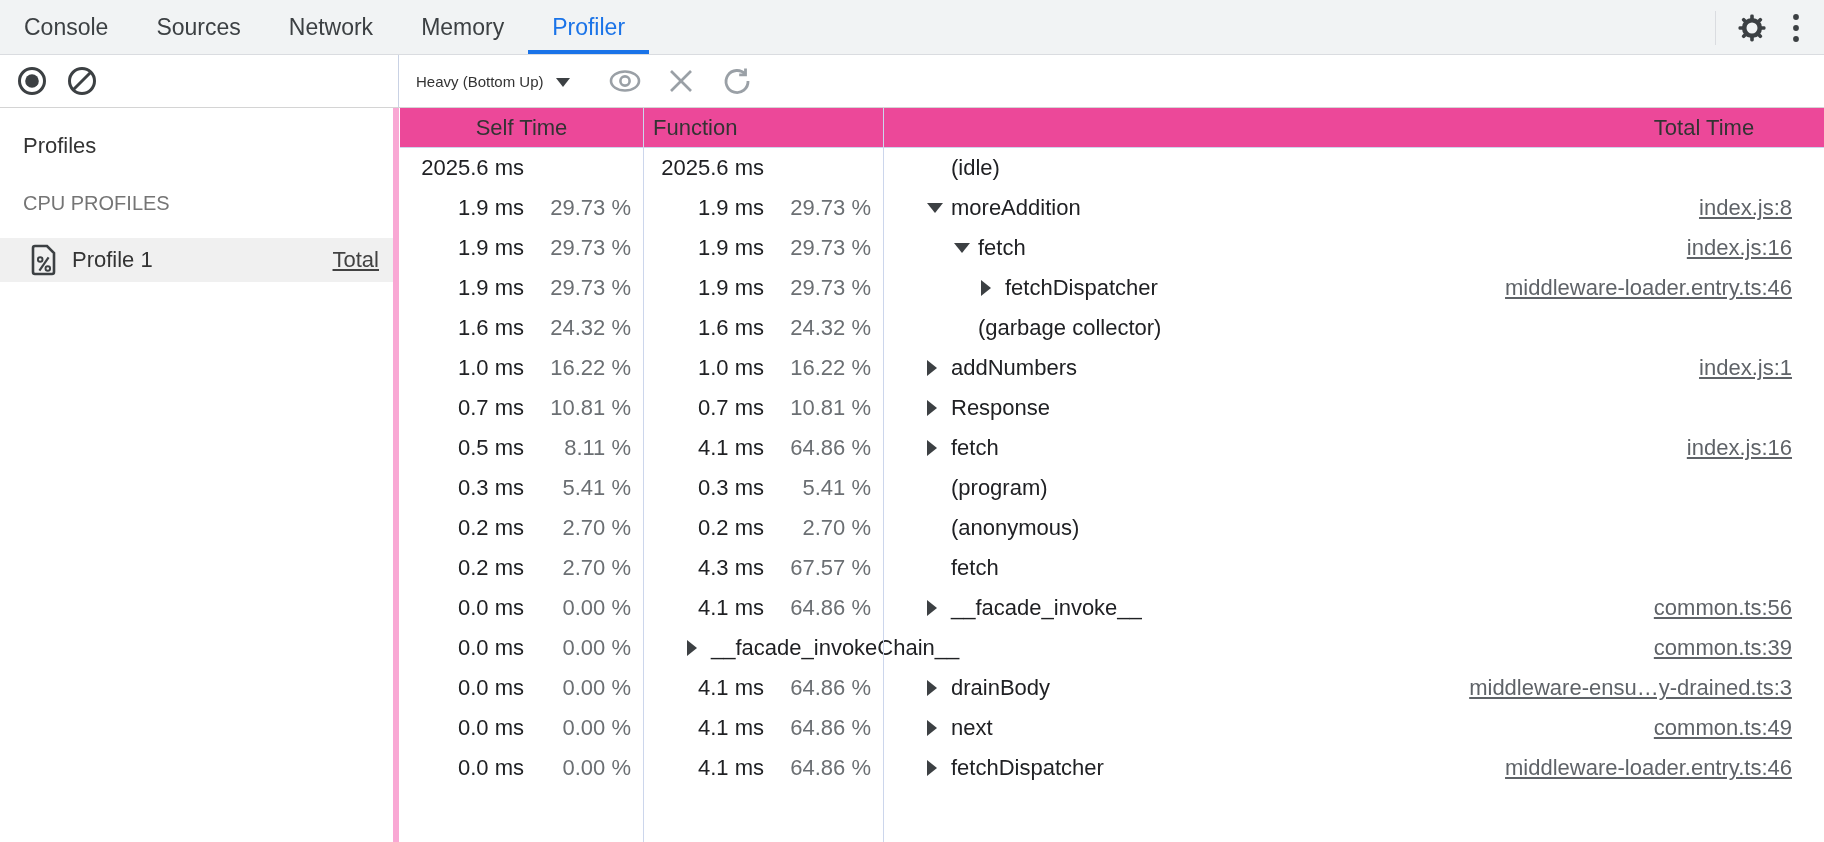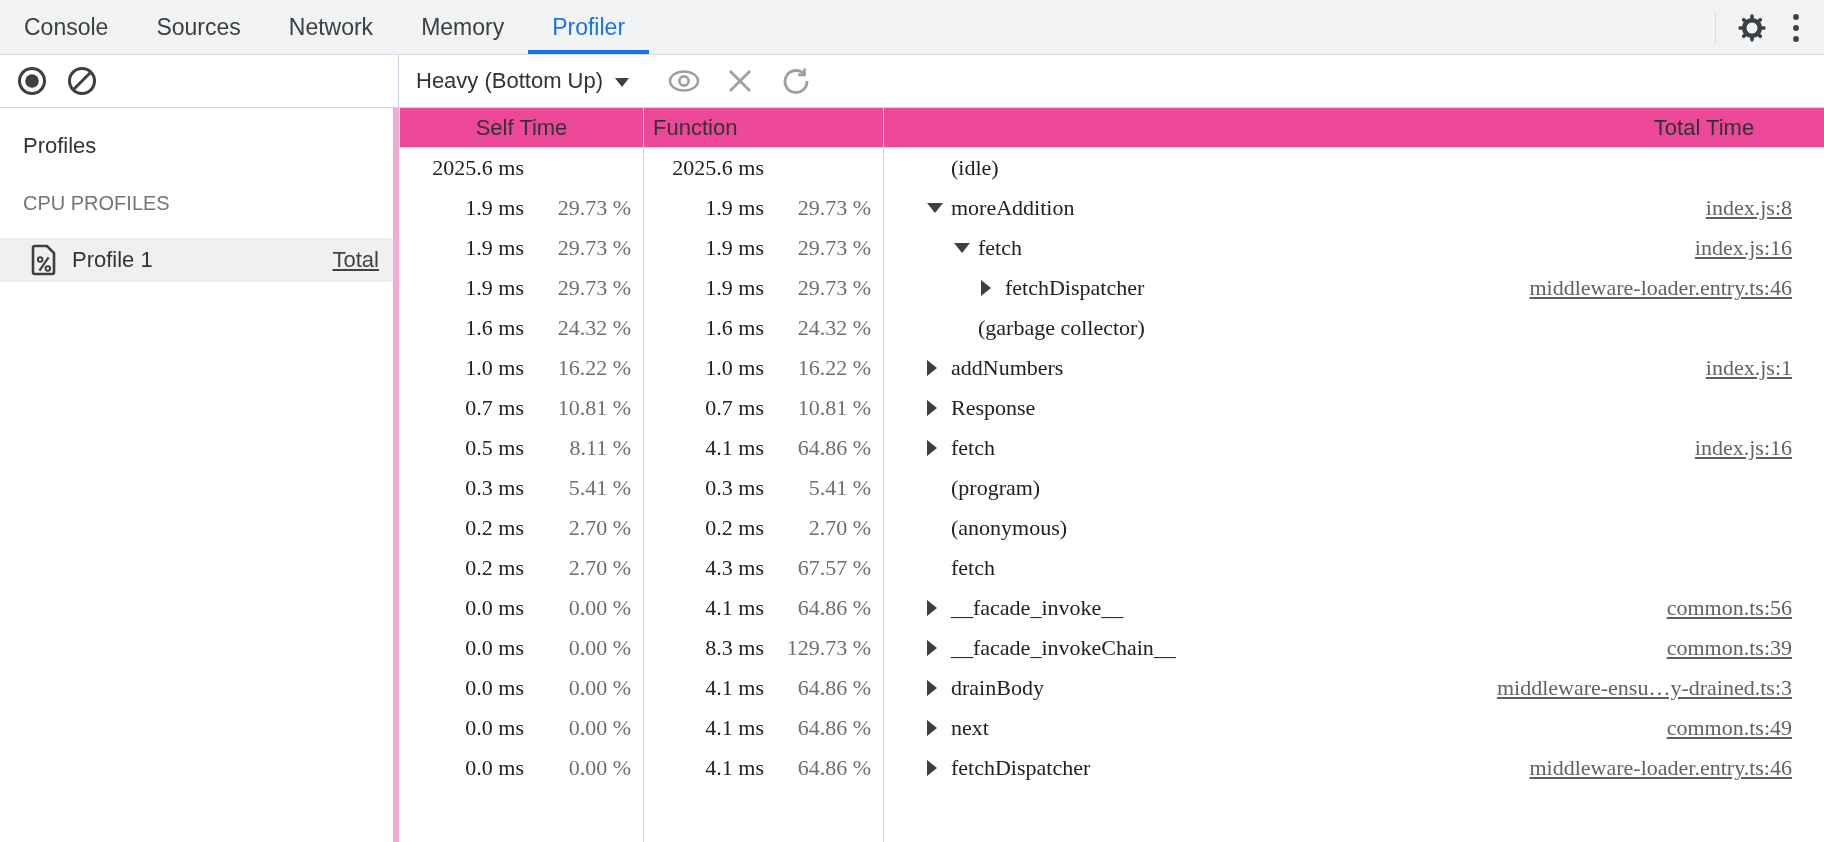--- a/index.html
+++ b/index.html
@@ -15,21 +15,21 @@
   .tb-divider { width:1px; height:34px; background:#dadce0; margin-right:14px; }
   .icon-btn { width:44px; height:44px; display:flex; align-items:center; justify-content:center; }
 
   
   .toolbar { position:absolute; left:0; top:55px; width:1824px; height:53px; background:#fff;
     border-bottom:1px solid #d4d4d4; display:flex; }
   .toolbar-left { width:399px; height:100%; border-right:1px solid #c9d2e4;
     display:flex; align-items:center; padding-left:16px; gap:18px; }
   .toolbar-main { flex:1; display:flex; align-items:center; padding-left:17px; }
   .mode-select { display:flex; align-items:center; gap:12px; margin-right:40px; cursor:default; }
-  .mode-select .lbl { font-size:22px; color:#333; }
+  .mode-select .lbl { font-size:15px; color:#333; }
   .caret-down { width:0; height:0; border-left:7px solid transparent; border-right:7px solid transparent;
     border-top:9px solid #3c4043; margin-top:3px; }
   .tool-ico { width:30px; height:30px; margin-right:26px; display:flex; align-items:center; justify-content:center; }
 
   
   .sidebar { position:absolute; left:0; top:108px; width:399px; height:734px; background:#fff;
     border-right:6px solid #f9a8d4; padding-top:18px; }
   .profiles-title { font-size:22px; color:#333; line-height:40px; padding-left:23px; }
   .profiles-section { font-size:20px; color:#757575; line-height:40px; padding-left:23px; margin-top:17px; }
   .profile-item { margin-top:15px; height:44px; background:#f0f0f0; display:flex; align-items:center;
@@ -40,21 +40,21 @@
   
   .grid { position:absolute; left:400px; top:108px; width:1424px; height:734px; background:#fff; }
   .vdiv { position:absolute; top:0; bottom:0; width:1px; background:#ccd6ec; z-index:3; }
   .vdiv.d1 { left:243px; } .vdiv.d2 { left:483px; }
   .grid-header { position:relative; height:40px; background:#ec4899; border-bottom:1px solid #ccd6ec;
     display:flex; font-size:22px; color:#333; z-index:2; }
   .gh-cell { display:flex; align-items:center; }
   .gh-self { width:243px; justify-content:center; }
   .gh-total { width:240px; justify-content:center; }
   .gh-fn { flex:1; padding-left:10px; }
-  .rows { position:relative; z-index:2;font-family:Liberation Serif, serif; }
+  .rows { position:relative; z-index:2; }
   .row { height:40px; display:flex; align-items:center; font-size:22px; }
   .cell-time { display:flex; align-items:center; padding-right:12px; height:100%; }
   .cell-self { width:243px; } .cell-total { width:240px; }
   .ms { flex:1; text-align:right; color:#202124; }
   .pct { width:107px; text-align:right; color:#6b6f73; }
   .cell-fn { flex:1; display:flex; align-items:center; height:100%; padding-right:32px;padding-left:28px; }
   .indent { height:1px; }
   .arrow { width:24px; display:flex; align-items:center; }
   .arrow .tri-exp { width:0; height:0; border-left:8px solid transparent; border-right:8px solid transparent;
     border-top:10px solid #3c4043; }
@@ -398,24 +398,20 @@
       <span class="fname">__facade_invoke__</span>
       <span class="flink">common.ts:56</span>
     </div>
   </div>
 
   <div class="row">
     <div class="cell-time cell-self">
       <span class="ms">0.0 ms</span>
       <span class="pct">0.00 %</span>
     </div>
-    <div class="cell-time cell-total">
-      <span class="ms">8.3 ms</span>
-      <span class="pct">129.73 %</span>
-    </div>
     <div class="cell-fn">
       <span class="indent" style="width: 16px;"></span>
       <span class="arrow">
             <span class="tri-col"></span>
           </span>
       <span class="fname">__facade_invokeChain__</span>
       <span class="flink">common.ts:39</span>
     </div>
   </div>
 

